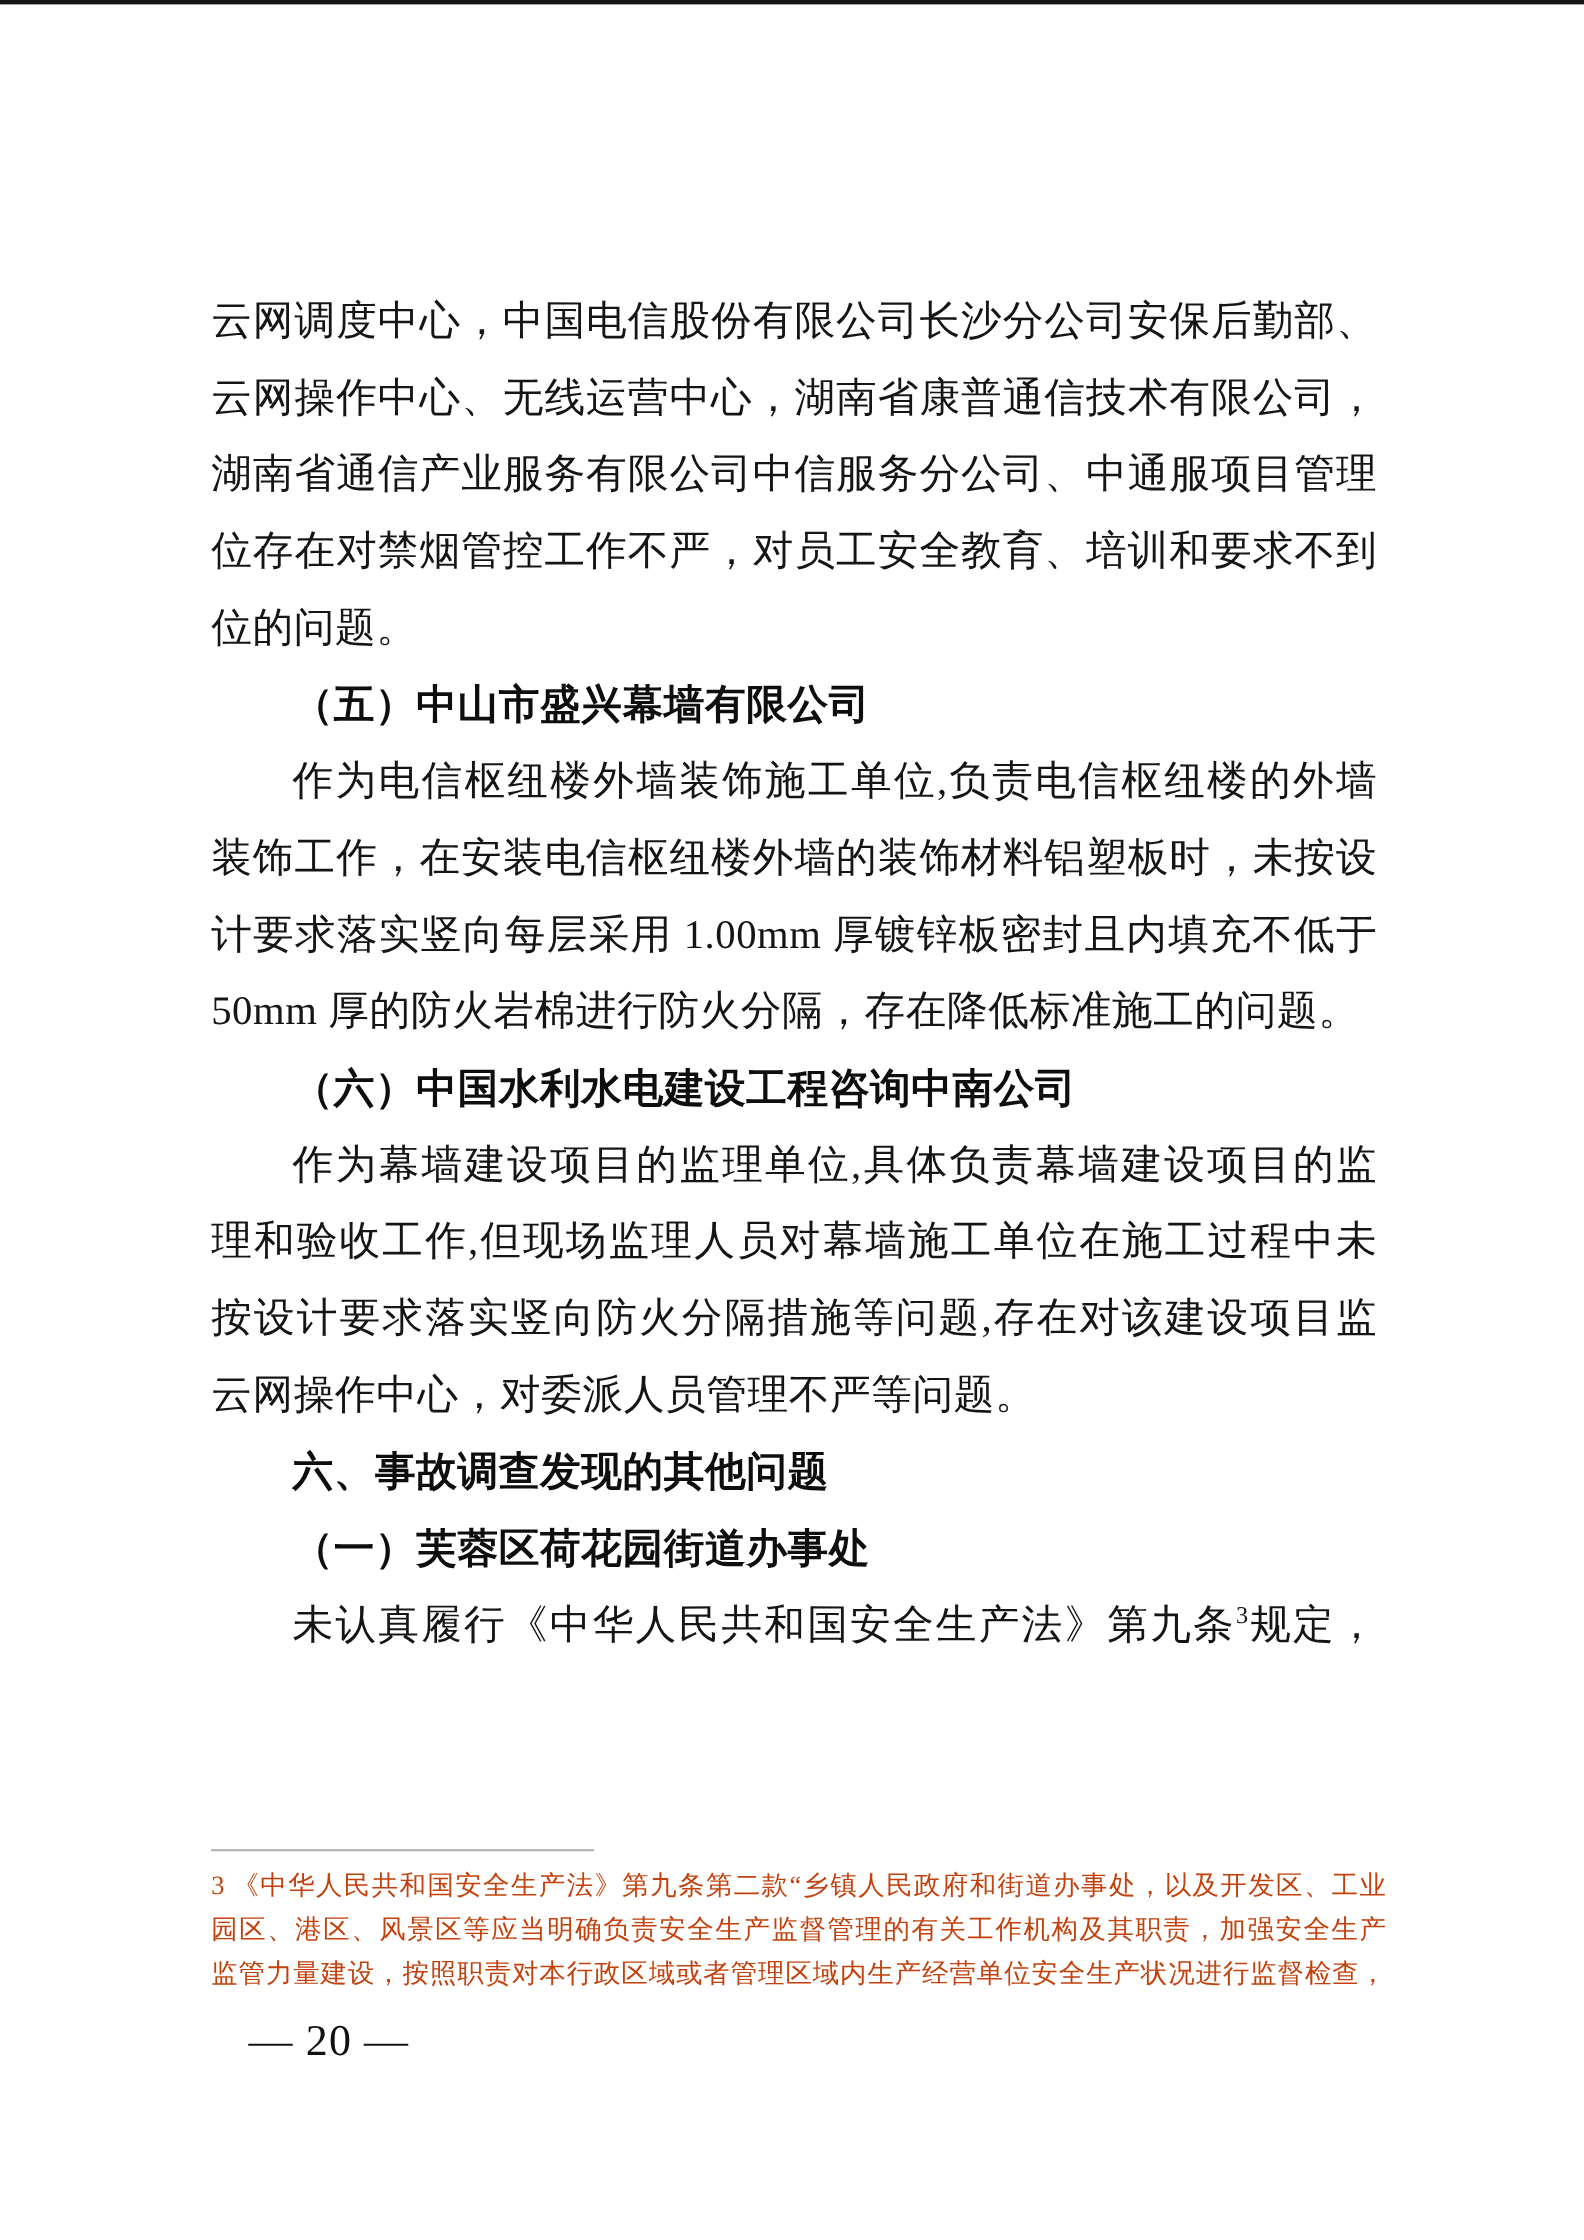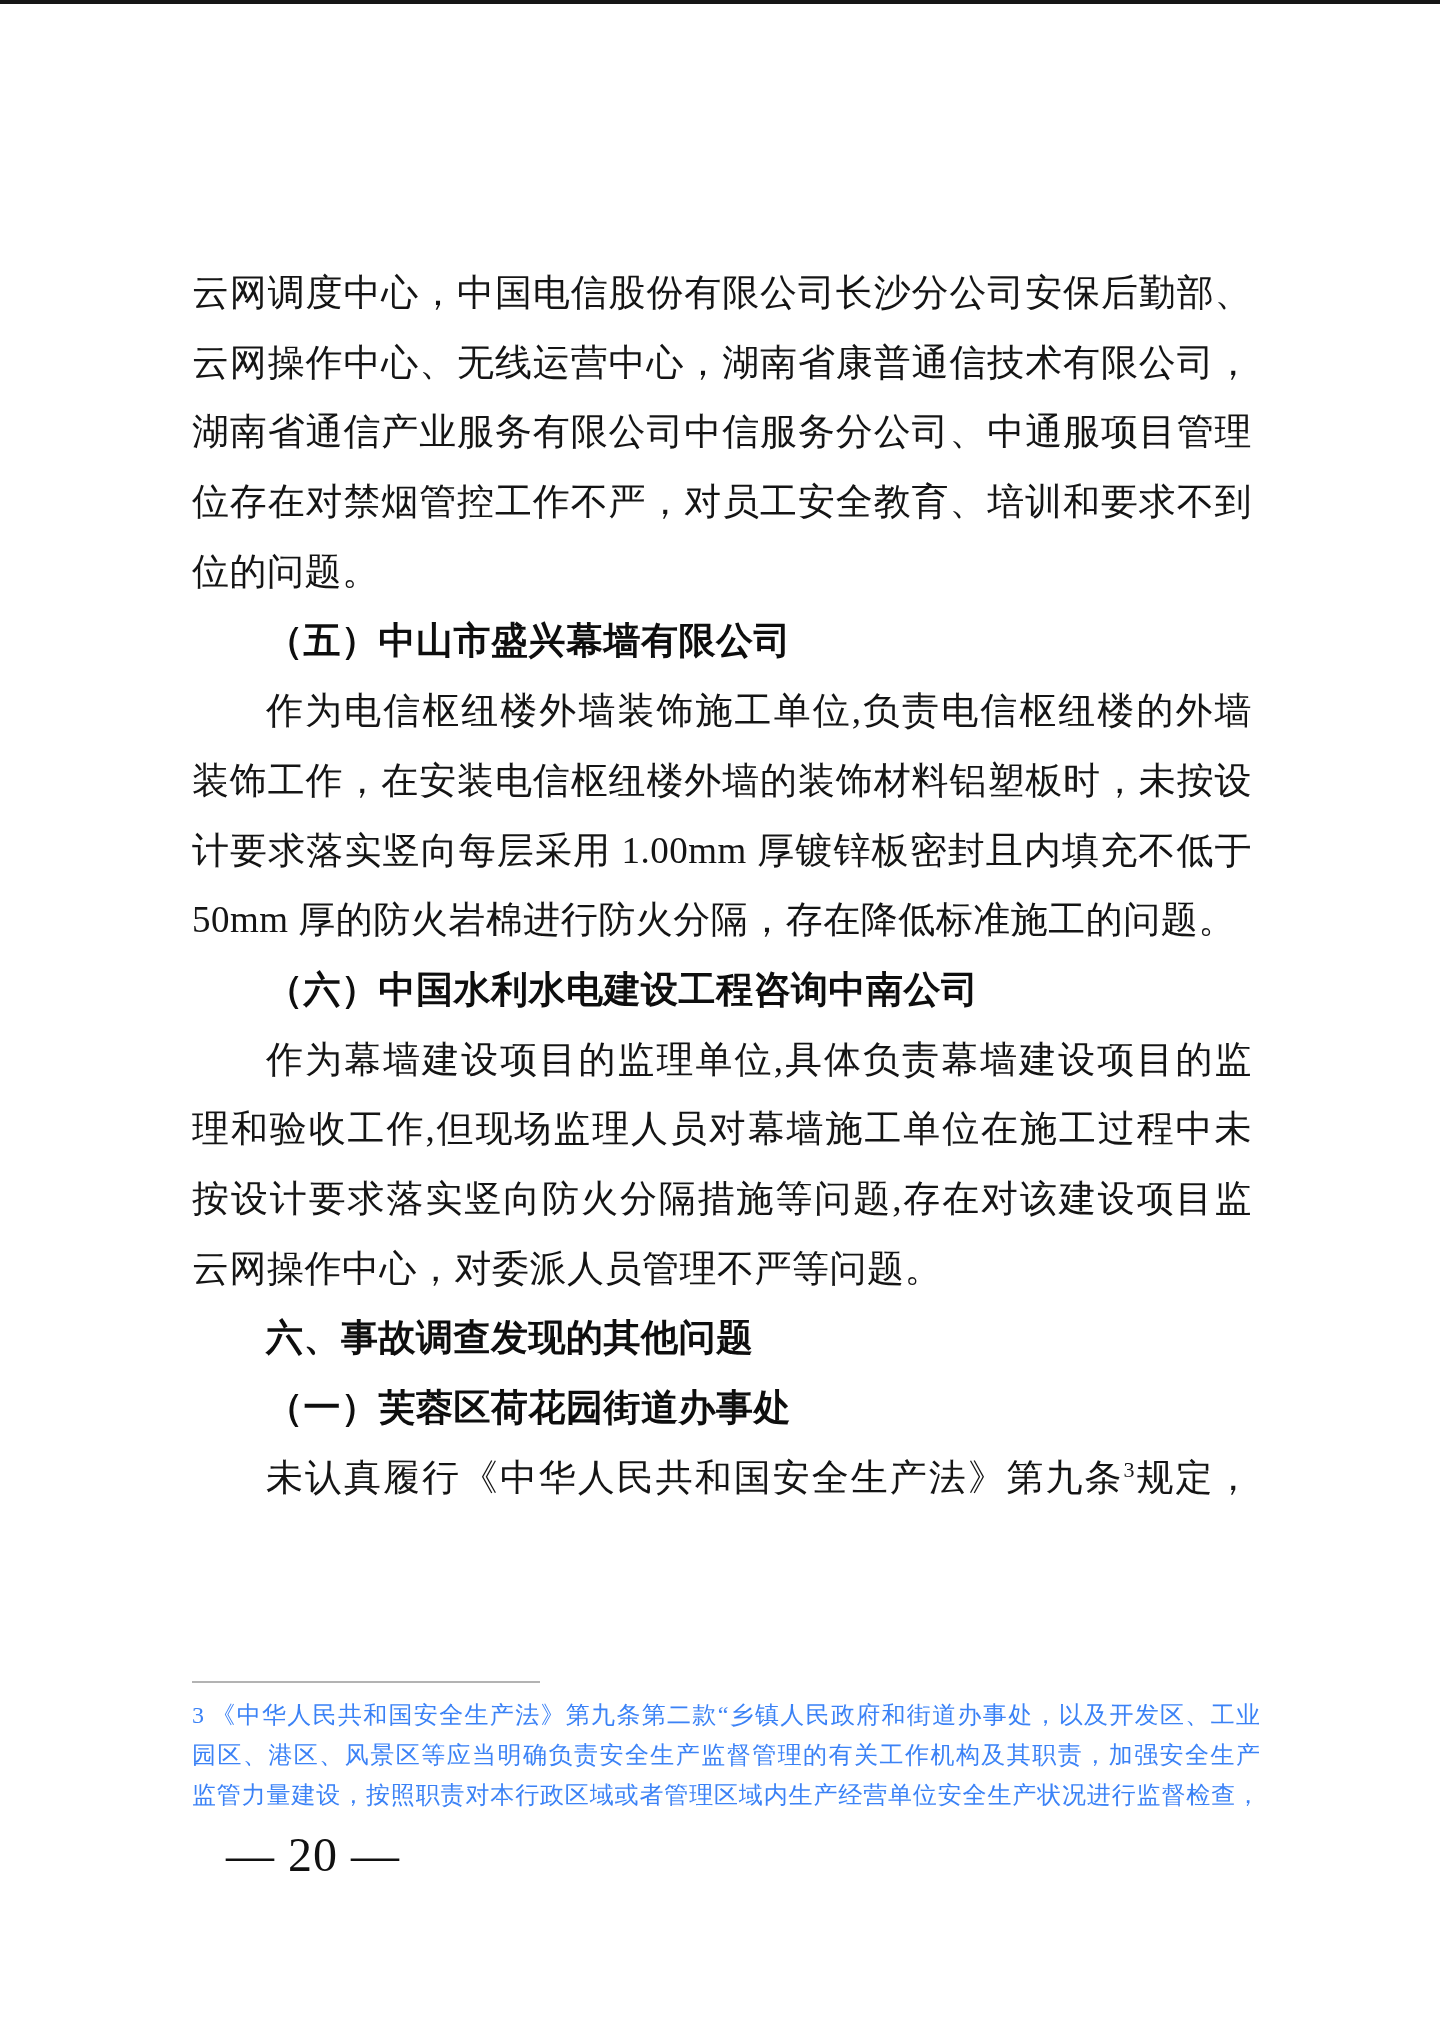--- a/index.html
+++ b/index.html
@@ -29,25 +29,25 @@
   }
   sup.note-ref{font-size:22px;line-height:0;vertical-align:super;}
   .footnote{
     position:absolute;left:192px;top:1681px;width:1068px;
   }
   .footnote-rule{
     width:348px;height:2px;background:#b3b3b3;margin-bottom:12px;
   }
   .fn-ln{
     font-size:24px;line-height:40px;height:40px;
-    text-align:justify;text-align-last:justify;color:#3b82f6;
+    text-align:justify;text-align-last:justify;color:#c2410c;
   }
   .page-number{
     position:absolute;left:226px;top:1834px;
-    font-size:48px;line-height:42px;color:#111;
+    font-size:40px;line-height:42px;color:#111;
     letter-spacing:1px;
   }
 </style>
 </head>
 <body>
 
 <div class="top-edge"></div>
 
 <div class="textblock">
   <div class="ln">云网调度中心，中国电信股份有限公司长沙分公司安保后勤部、</div>

